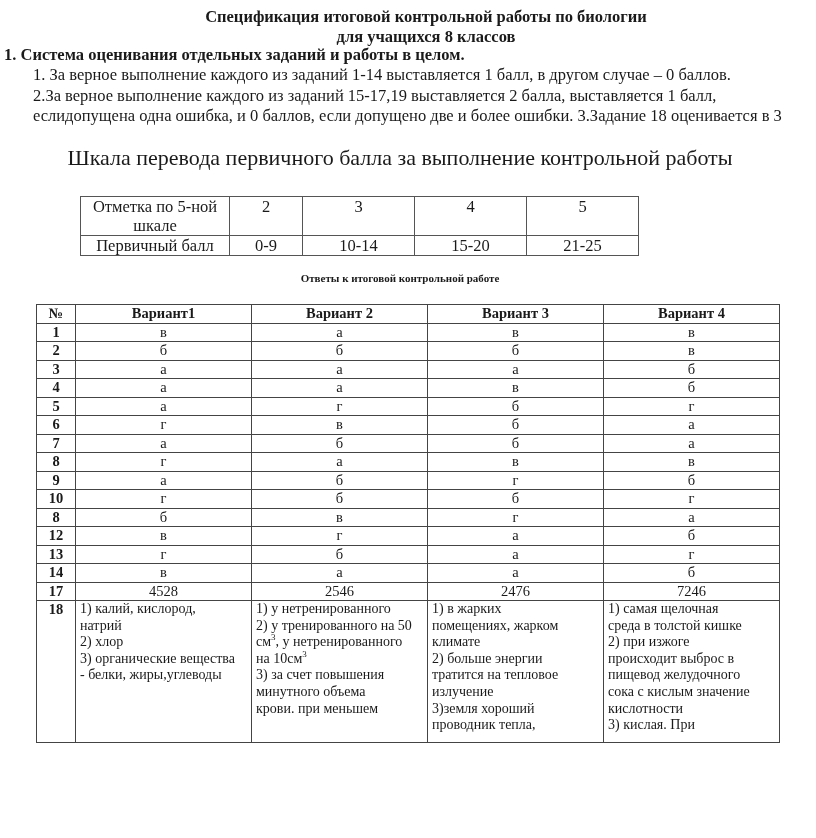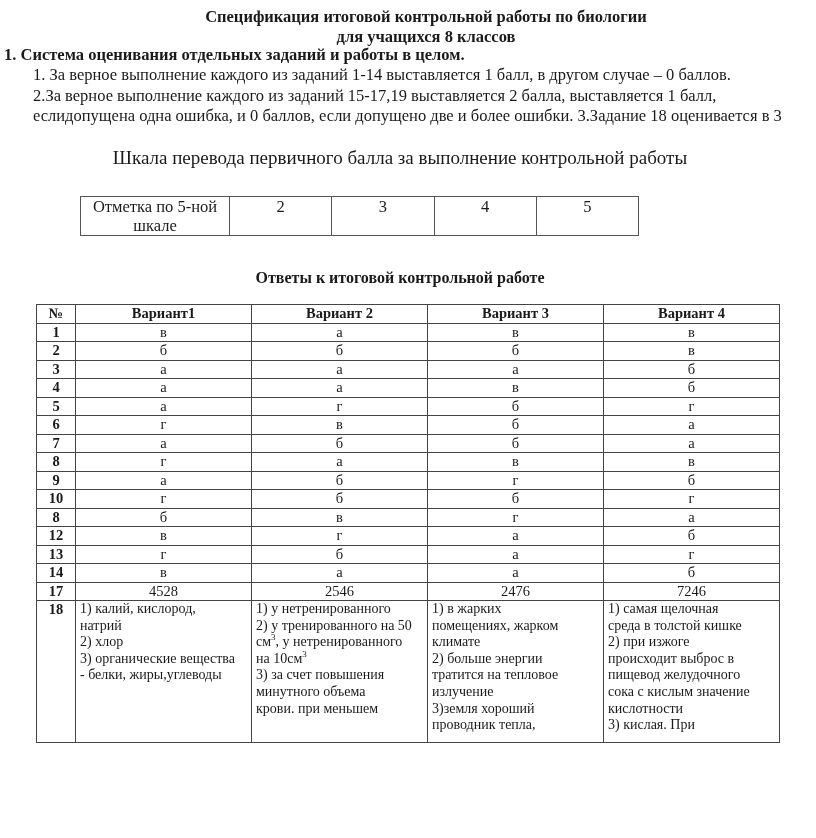--- a/index.html
+++ b/index.html
@@ -18,35 +18,35 @@
   #section1 {
     left: 4px; top: 45px; font-weight: bold; font-size: 16.5px; line-height: 20px;
   }
   #rules {
     left: 33px; top: 65px; width: 760px;
     font-size: 16.5px; line-height: 20.5px;
   }
   #rules p { margin: 0; }
   #scale-caption {
     left: 0; width: 800px; top: 148px; text-align: center;
-    font-size: 19px; line-height: 20px;
+    font-size: 22px; line-height: 20px;
   }
   table { border-collapse: collapse; }
   #scale-table {
     left: 80px; top: 196px; width: 559px;
     font-size: 16.5px;
   }
   #scale-table td {
     border: 1px solid #555; text-align: center; vertical-align: top;
     padding: 0 4px; line-height: 19px;
   }
   #scale-table td.lbl { width: 140px; }
   #answers-caption {
     left: 0; width: 800px; top: 268px; text-align: center;
-    font-weight: bold; font-size: 16px; line-height: 20px;
+    font-weight: bold; font-size: 11px; line-height: 20px;
   }
   #answers-table {
     left: 36px; top: 304px; width: 743px; table-layout: fixed;
     font-size: 14.5px;
   }
   #answers-table th, #answers-table td {
     border: 1px solid #444; padding: 0 4px; line-height: 17.5px;
     text-align: center; vertical-align: top; overflow: hidden;
   }
   #answers-table th { font-weight: bold; font-size: 14.5px; }
@@ -75,20 +75,27 @@
 
 <table class="abs" id="scale-table">
   <tbody>
       <tr>
     <td class="lbl" style="height:38px">Отметка по 5-ной шкале</td>
     <td>2</td>
     <td>3</td>
     <td>4</td>
     <td>5</td>
   </tr>
+  <tr>
+    <td class="lbl">Первичный балл</td>
+    <td>0-9</td>
+    <td>10-14</td>
+    <td>15-20</td>
+    <td>21-25</td>
+  </tr>
 </tbody>
   </table>
 
 <div class="abs" id="answers-caption">Ответы к итоговой контрольной работе</div>
 
 <table class="abs" id="answers-table">
   <colgroup>
     <col class="c0">
       <col class="cv">
       <col class="cv">

